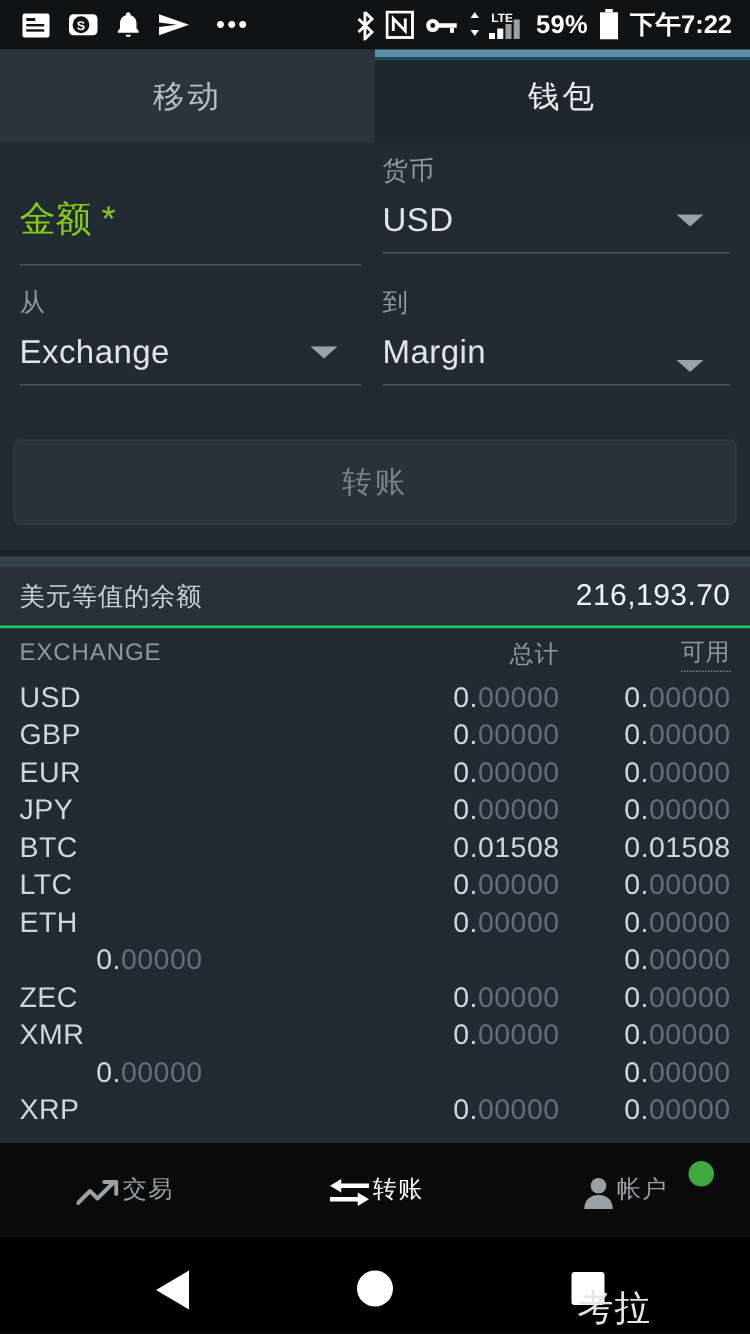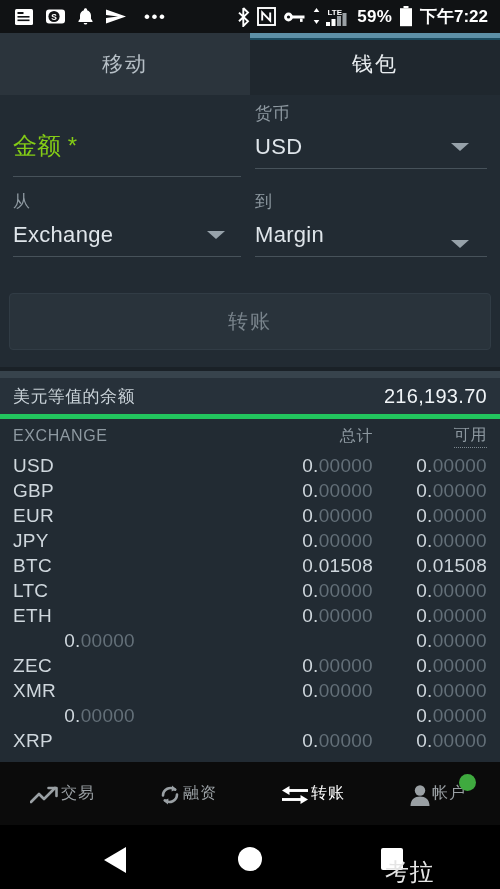--- a/index.html
+++ b/index.html
@@ -55,21 +55,21 @@
   .xferbtn span { font-size: 20px; color: #79848c; letter-spacing: 2px; }
 
   
   .sep-a { position: absolute; top: 367px; left: 0; width: 500px; height: 4px; background: #1a2127; }
   .sep-b { position: absolute; top: 371px; left: 0; width: 500px; height: 7px; background: #37434c; }
 
   
   .balance {
     position: absolute; top: 378px; left: 0; width: 500px; height: 41px;
     background: #27313a; display: flex; align-items: center; padding: 12px 13px;
-    border-bottom: 5px solid #22c55e;
+    border-bottom: 2px solid #22c55e;
   }
   .bal-label { font-size: 17px; color: #c9d2d8; letter-spacing: .4px; }
   .bal-value { margin-left: auto; font-size: 20px; color: #f0f4f7; letter-spacing: .3px; }
 
   
   .table { position: absolute; top: 419px; left: 0; width: 500px; height: 343px; background: #222b33; overflow: hidden; }
   .thead { display: flex; align-items: center; height: 34px; padding: 0 13px; }
   .th { font-size: 16px; color: #8e99a1; letter-spacing: .6px; }
   .th.c0 { flex: 0 0 238px; }
   .th.sorted { border-bottom: 1px dotted #7d888f; padding-bottom: 1px; display: inline-block; }
@@ -313,32 +313,20 @@
   <div class="bottomnav">
     <div class="navitem">
       <span class="nav-ico">
         <svg width="30" height="22" viewBox="0 0 30 22">
             <path d="M1 17 L9 9 L14 14 L25 3" stroke="#9aa0a4" stroke-width="2.6" fill="none" stroke-linecap="round" stroke-linejoin="round"></path>
             <path d="M18.5 3 L26.5 3 L26.5 11" stroke="#9aa0a4" stroke-width="2.6" fill="none" stroke-linecap="round" stroke-linejoin="round"></path>
           </svg>
       </span>
       <span class="nav-label">交易</span>
     </div>
-    <div class="navitem">
-      <span class="nav-ico">
-        <svg width="24" height="24" viewBox="0 0 24 24">
-            <path d="M12 3.5 A8.5 8.5 0 0 1 20 11.5 L17 11.5 L21.2 16.5 L24.5 11.5 L21.8 11.5" fill="none"></path>
-            <path d="M5 12.5 a7.5 7.5 0 0 1 12.2 -5.8" stroke="#9aa0a4" stroke-width="2.6" fill="none" stroke-linecap="round"></path>
-            <path d="M19 11.5 a7.5 7.5 0 0 1 -12.2 5.8" stroke="#9aa0a4" stroke-width="2.6" fill="none" stroke-linecap="round"></path>
-            <path d="M14 2.5 L18.6 6.2 L13.6 8.5 Z" fill="#9aa0a4"></path>
-            <path d="M10 21.5 L5.4 17.8 L10.4 15.5 Z" fill="#9aa0a4"></path>
-          </svg>
-      </span>
-      <span class="nav-label">融资</span>
-    </div>
     <div class="navitem active">
       <span class="nav-ico">
         <svg width="30" height="22" viewBox="0 0 30 22">
           <path d="M28 5.5 L6 5.5" stroke="#fff" stroke-width="2.9" stroke-linecap="butt"></path>
           <path d="M9.5 1 L2 5.5 L9.5 10 Z" fill="#fff"></path>
           <path d="M2 14.5 L24 14.5" stroke="#fff" stroke-width="2.9" stroke-linecap="butt"></path>
           <path d="M20.5 10 L28 14.5 L20.5 19 Z" fill="#fff"></path>
         </svg>
       </span>
       <span class="nav-label">转账</span>

